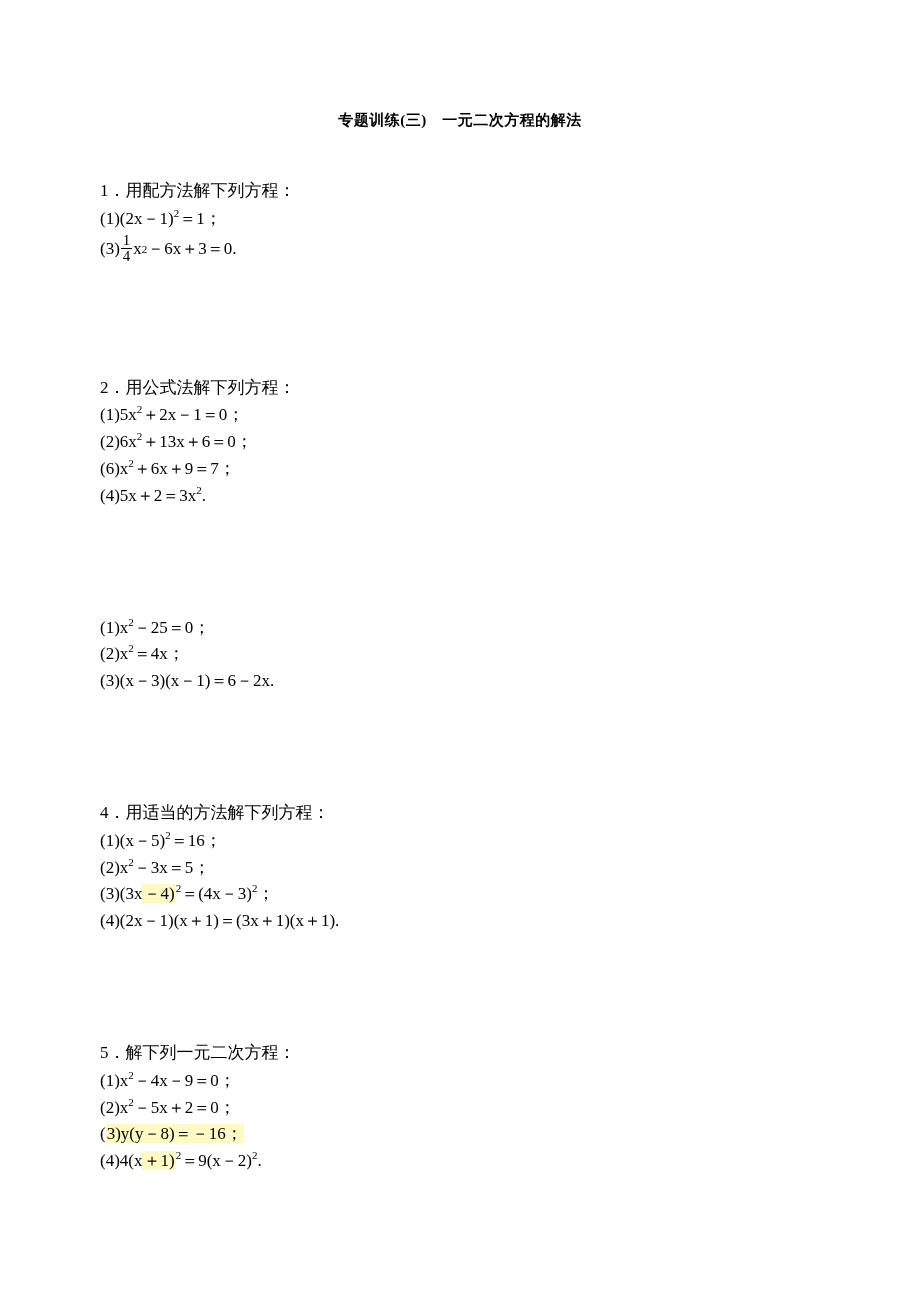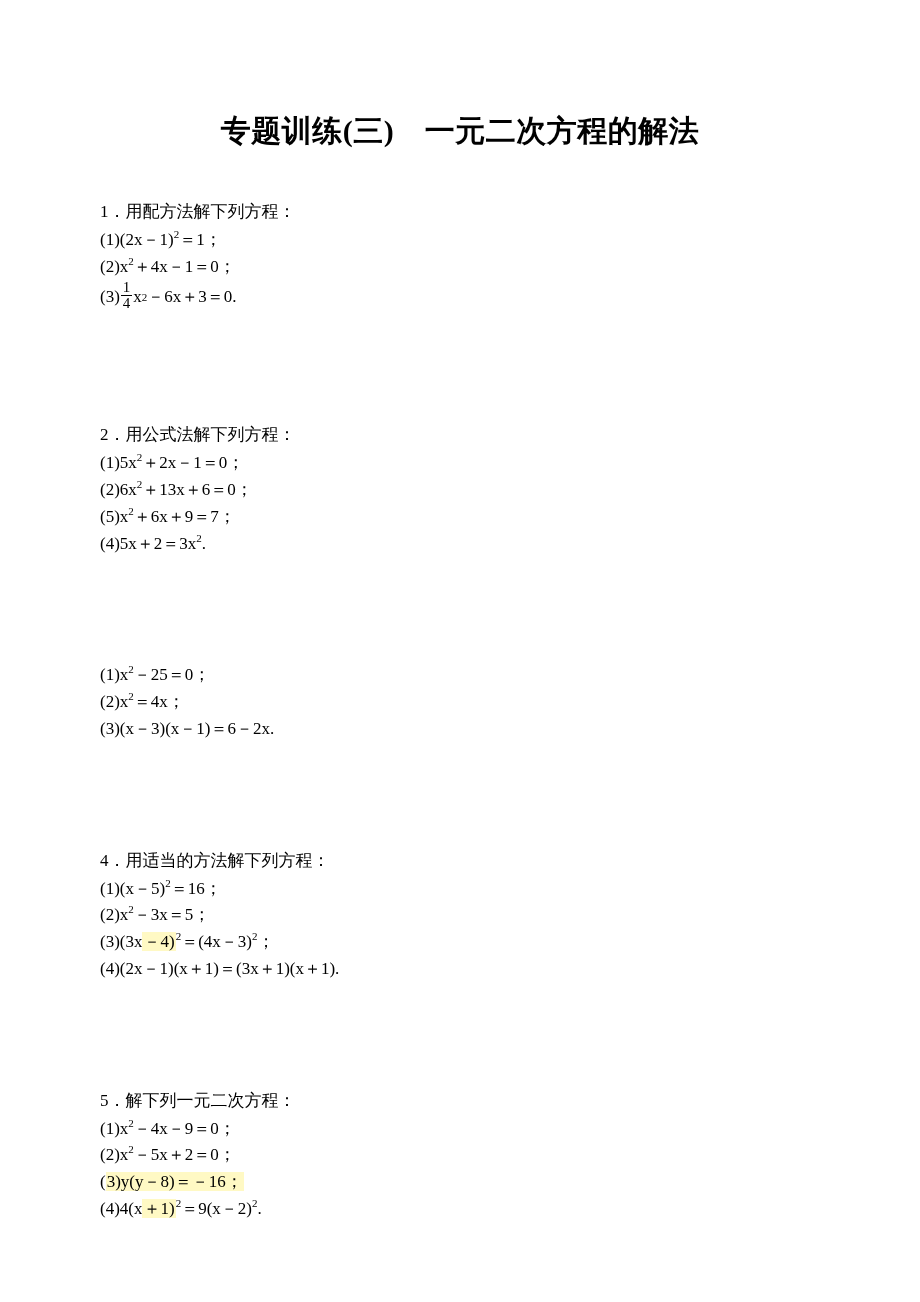--- a/index.html
+++ b/index.html
@@ -10,21 +10,21 @@
       width: 920px;
     }
     .page {
       padding: 110px 100px 60px 100px;
       color: #000;
       font-size: 17px;
       line-height: 1.4;
     }
     .title {
       text-align: center;
-      font-size: 30px;
+      font-size: 15px;
       font-weight: bold;
       margin-bottom: 48px;
       font-family: "SimSun", "宋体", serif;
       letter-spacing: 0.5px;
     }
     .qblock {
       margin-bottom: 108px;
     }
     .qblock:last-child {
       margin-bottom: 40px;
@@ -73,23 +73,20 @@
 <body>
 
 <div class="page">
   <div class="title">专题训练(三)　一元二次方程的解法</div>
 
   <div class="qblock">
     <div class="qhead">1．用配方法解下列方程：</div>
     <div class="qline">
       <span>(1)(2x－1)</span><span class="sup">2</span><span>＝1；</span>
     </div>
-    <div class="qline">
-      <span>(2)x</span><span class="sup">2</span><span>＋4x－1＝0；</span>
-    </div>
     <div class="qline spacer-frac-line">
       <span>(3)</span>
         <span class="frac">
           <span class="num">1</span>
           <span class="den">4</span>
         </span>
         <span>x</span>
         <span class="sup">2</span>
         <span>－6x＋3＝0.</span>
     </div>
@@ -97,21 +94,21 @@
 
   <div class="qblock">
     <div class="qhead">2．用公式法解下列方程：</div>
     <div class="qline">
       <span>(1)5x</span><span class="sup">2</span><span>＋2x－1＝0；</span>
     </div>
     <div class="qline">
       <span>(2)6x</span><span class="sup">2</span><span>＋13x＋6＝0；</span>
     </div>
     <div class="qline">
-      <span>(5)x</span><span class="sup">2</span><span>＋6x＋9＝7；</span>
+      <span>(6)x</span><span class="sup">2</span><span>＋6x＋9＝7；</span>
     </div>
     <div class="qline">
       <span>(4)5x＋2＝3x</span><span class="sup">2</span><span>.</span>
     </div>
   </div>
 
   <div class="qblock">
     <div class="qline">
       <span>(1)x</span><span class="sup">2</span><span>－25＝0；</span>
     </div>

